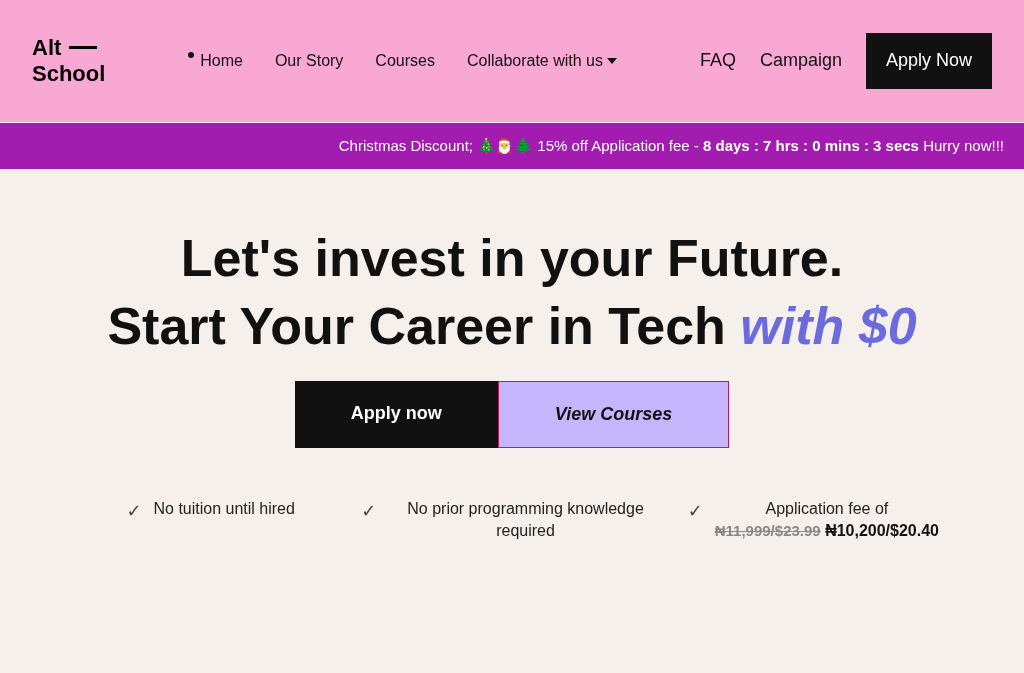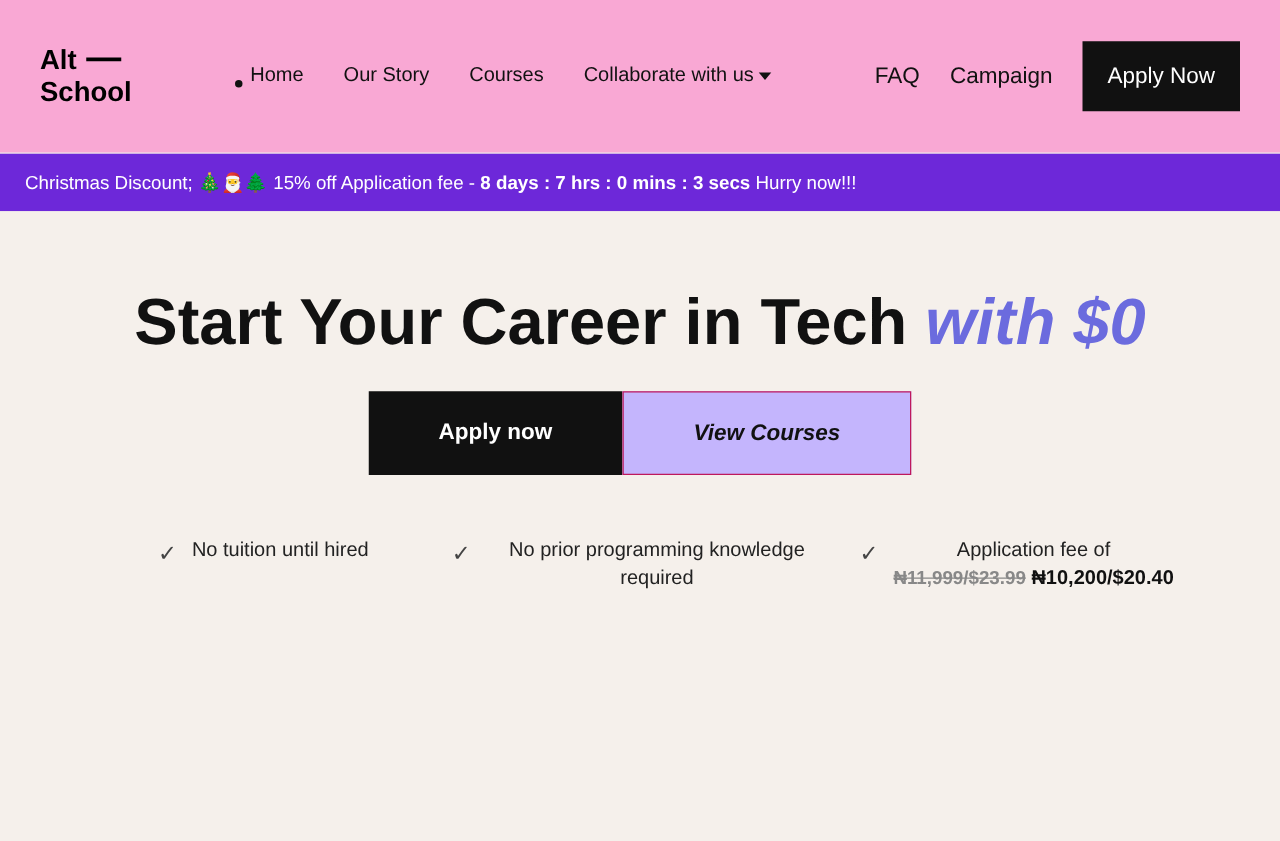--- a/index.html
+++ b/index.html
@@ -45,21 +45,21 @@
       justify-content: center;
     }
     .nav-links li a {
       text-decoration: none;
       color: #111;
       font-size: 16px;
       font-weight: 500;
     }
     .nav-links .home-link {
       display: flex;
-      align-items: flex-end;
+      align-items: flex-start;
       gap: 6px;
     }
     .home-dot {
       width: 6px;
       height: 6px;
       background: #111;
       border-radius: 50%;
     }
     .nav-links .collaborate {
       display: flex;
@@ -94,23 +94,23 @@
       font-weight: 700;
       text-align: center;
       text-decoration: none;
       line-height: 1.3;
       display: inline-block;
       min-width: 80px;
     }
 
     
     .banner {
-      background: #6d28d9;
+      background: #a21caf;
       color: #fff;
-      text-align: left;
+      text-align: right;
       padding: 14px 20px;
       font-size: 15px;
       font-weight: 400;
     }
     .banner .timer-highlight {
       color: #fff;
       font-weight: 700;
     }
 
     
@@ -265,20 +265,21 @@
   </div>
 </nav>
 
 <div class="banner">
   <span>Christmas Discount; 🎄🎅🌲 15% off Application fee -</span>
   <span class="timer-highlight">8 days : 7 hrs : 0 mins : 3 secs</span>
   <span>Hurry now!!!</span>
 </div>
 
 <section class="hero">
+  <h1 class="hero-title">Let's invest in your Future.</h1>
   <h1 class="hero-title-line2">
     <span>Start Your Career in Tech</span>
     <span class="accent">with $0</span>
   </h1>
 
   <div class="hero-buttons">
     <a href="#" class="btn-apply">Apply now</a>
     <a href="#" class="btn-courses">View Courses</a>
   </div>
 

